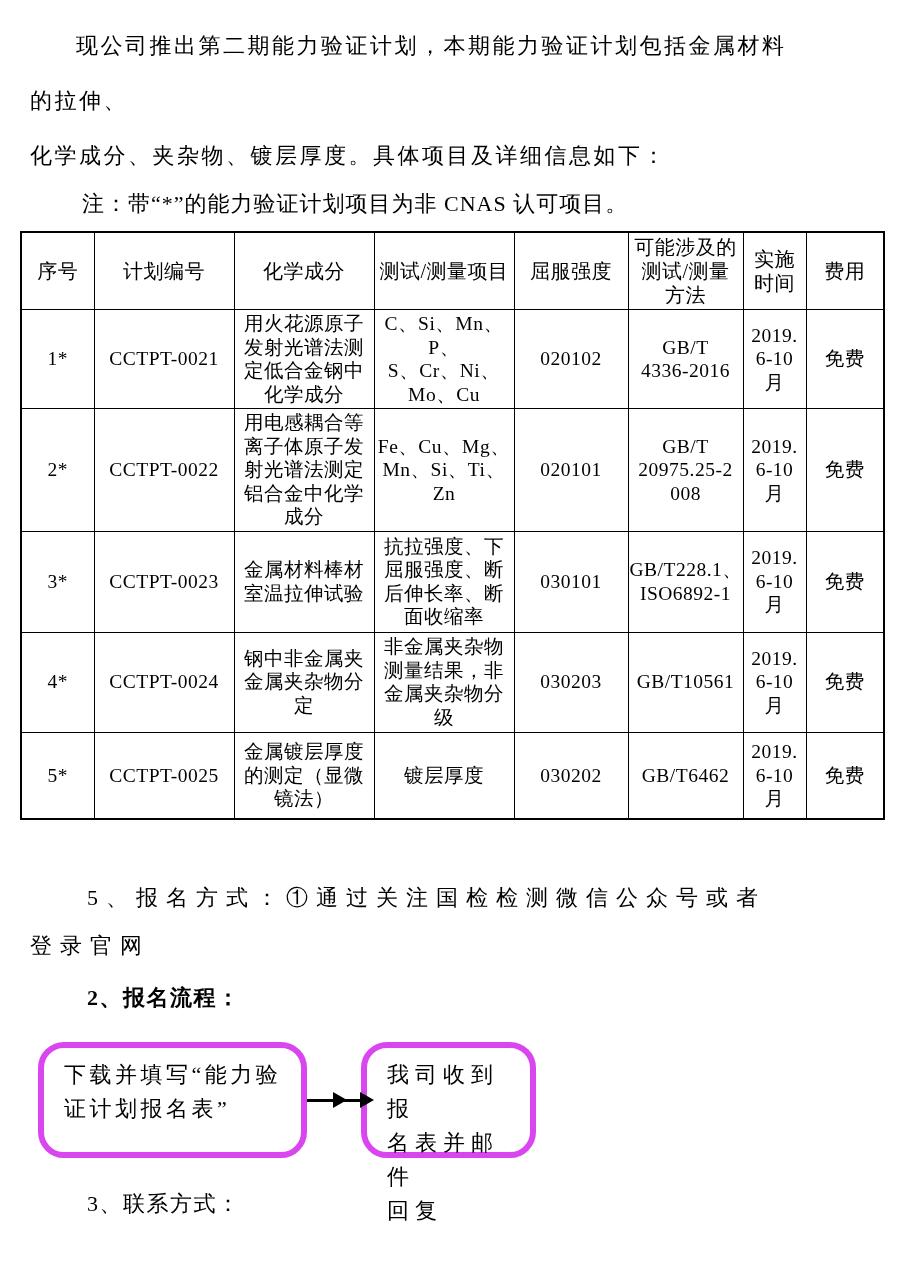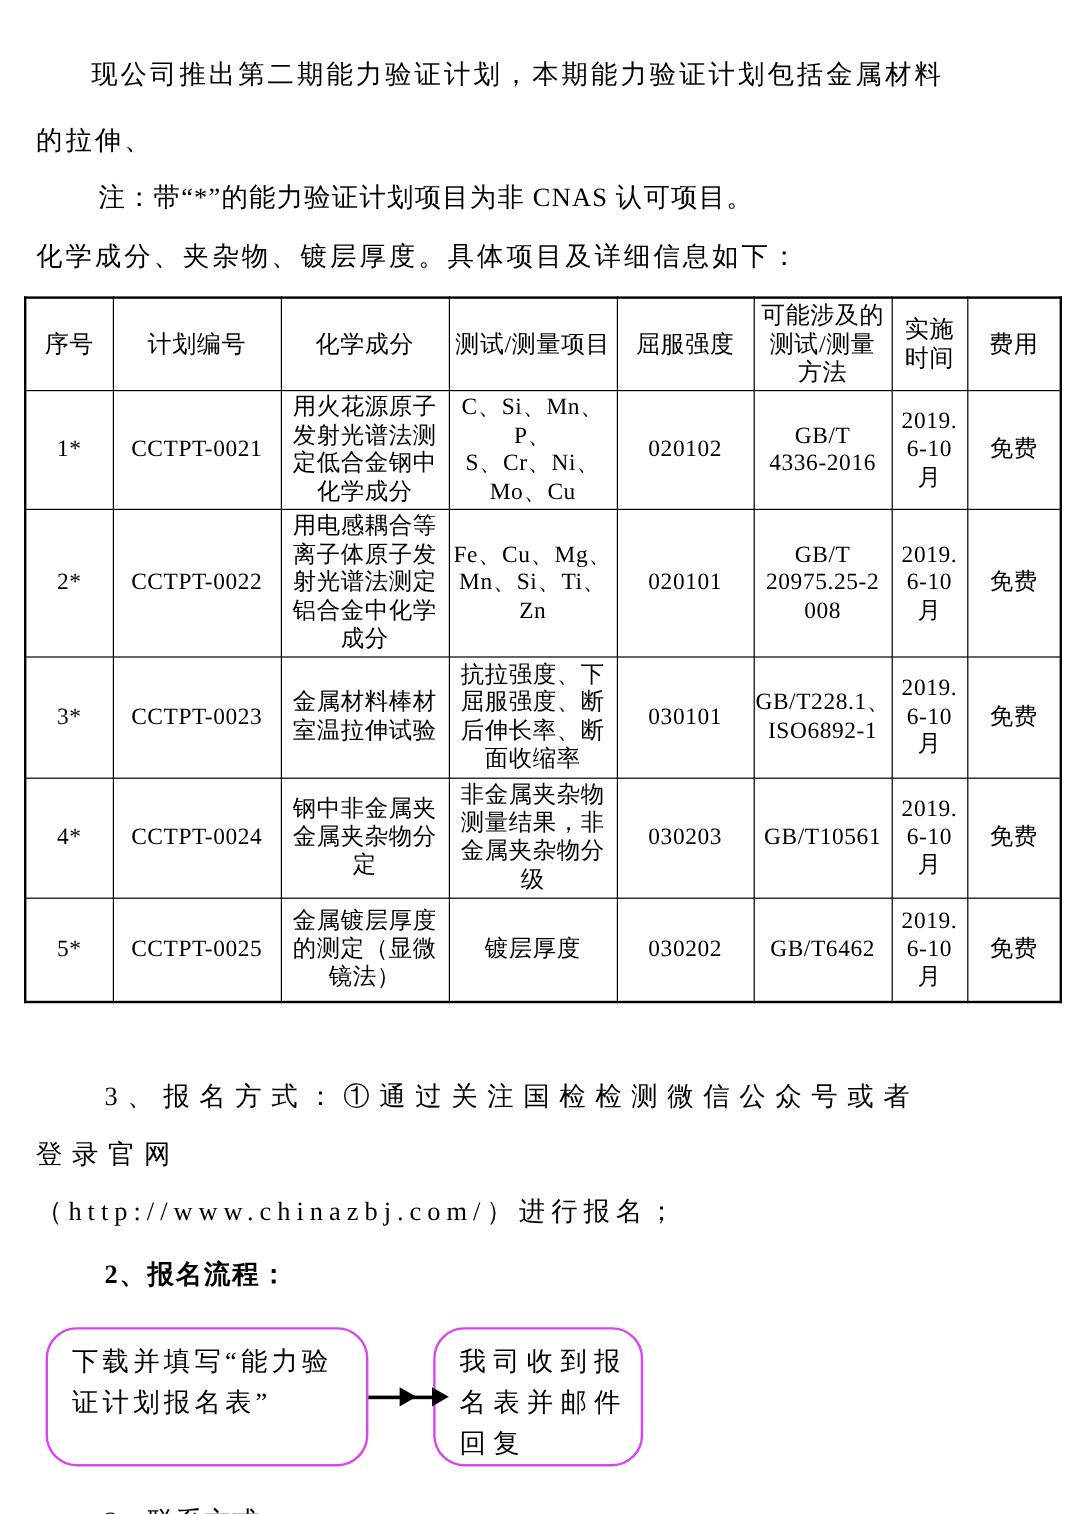--- a/index.html
+++ b/index.html
@@ -2,21 +2,21 @@
 <html><head>
 <meta charset="utf-8">
 <style>
   html,body { margin:0; padding:0; }
   body {
     width:900px; height:1262px;
     background:#ffffff; color:#000000;
     font-family:"Liberation Serif","DejaVu Serif",serif;
     overflow:hidden;
   }
-  .page { position:relative; width:816px; height:1262px; box-sizing:border-box; padding-top:34px; }
+  .page { position:relative; width:816px; height:1262px; box-sizing:border-box; padding-top:18px; }
 
   
   .tline { margin:0 28px 0 30px; font-size:22px; white-space:normal; }
   .intro-l1 { line-height:55px; letter-spacing:2.5px; text-indent:46px; }
   .intro-l2 { line-height:55px; letter-spacing:2.5px; }
   .note-l   { line-height:42px; letter-spacing:1px; text-indent:52px; }
 
   
   table.pt {
     border-collapse:collapse; table-layout:fixed;
@@ -42,21 +42,21 @@
 
   
   .sec1-l1 { margin-top:54px; line-height:48px; text-indent:57px; letter-spacing:8px; }
   .sec1-l2 { line-height:48px; letter-spacing:5px; }
   .sec2    { margin-top:4px; line-height:48px; text-indent:57px; letter-spacing:1.5px;font-weight:bold; }
 
   
   .flow { display:flex; align-items:center; margin:20px 0 0 38px; height:116px; }
   .flow-box {
     box-sizing:border-box; height:116px;
-    border:2px solid #d946ef; border-radius:26px;
+    border:6px solid #d946ef; border-radius:26px;
     padding:10px 8px 0 20px;
     font-size:22px; line-height:34px; letter-spacing:3.5px;
     white-space:pre-line; flex-shrink:0;
   }
   .flow-box.b1 { width:269px; }
   .flow-box.b2 { width:255px; }
   .flow-box.b3 { width:175px; letter-spacing:6px; }
   .flow-arrow { position:relative; width:27px; height:3px; background:#000; flex-shrink:0; }
   .flow-arrow::after {
     content:""; position:absolute; right:-13px; top:-7px;
@@ -66,22 +66,22 @@
 
   
   .sec3  { margin-top:22px; line-height:48px; text-indent:57px; letter-spacing:1.5px; }
 </style>
 </head>
 <body>
 
 <div class="page">
 
   <p class="tline intro-l1">现公司推出第二期能力验证计划，本期能力验证计划包括金属材料的拉伸、</p>
+  <p class="tline intro-l2">化学成分、夹杂物、镀层厚度。具体项目及详细信息如下：</p>
   <p class="tline note-l">注：带“*”的能力验证计划项目为非 CNAS 认可项目。</p>
-  <p class="tline intro-l2">化学成分、夹杂物、镀层厚度。具体项目及详细信息如下：</p>
 
   <table class="pt">
     <colgroup>
       <col style="width:73px">
         <col style="width:140px">
         <col style="width:140px">
         <col style="width:140px">
       <col style="width:114px">
         <col style="width:115px">
         <col style="width:63px">
@@ -185,22 +185,21 @@
           <td>030202</td>
           <td>GB/T6462</td>
           <td>2019.
 6-10
 月</td>
           <td>免费</td>
         </tr>
       </tbody>
   </table>
 
-  <p class="tline sec1-l1">3、报名方式：①通过关注国检检测微信公众号或者登录官网</p>
-  <p class="tline sec1-l2">（http://www.chinazbj.com/）进行报名；</p>
+  <p class="tline sec1-l1">5、报名方式：①通过关注国检检测微信公众号或者登录官网</p>
   <p class="tline sec2">2、报名流程：</p>
 
   <div class="flow">
     <div class="flow-box b1">下载并填写“能力验
 证计划报名表”</div>
     <div class="flow-arrow"></div>
     <div class="flow-arrow"></div>
     <div class="flow-box b3">我司收到报
 名表并邮件
 回复</div>

